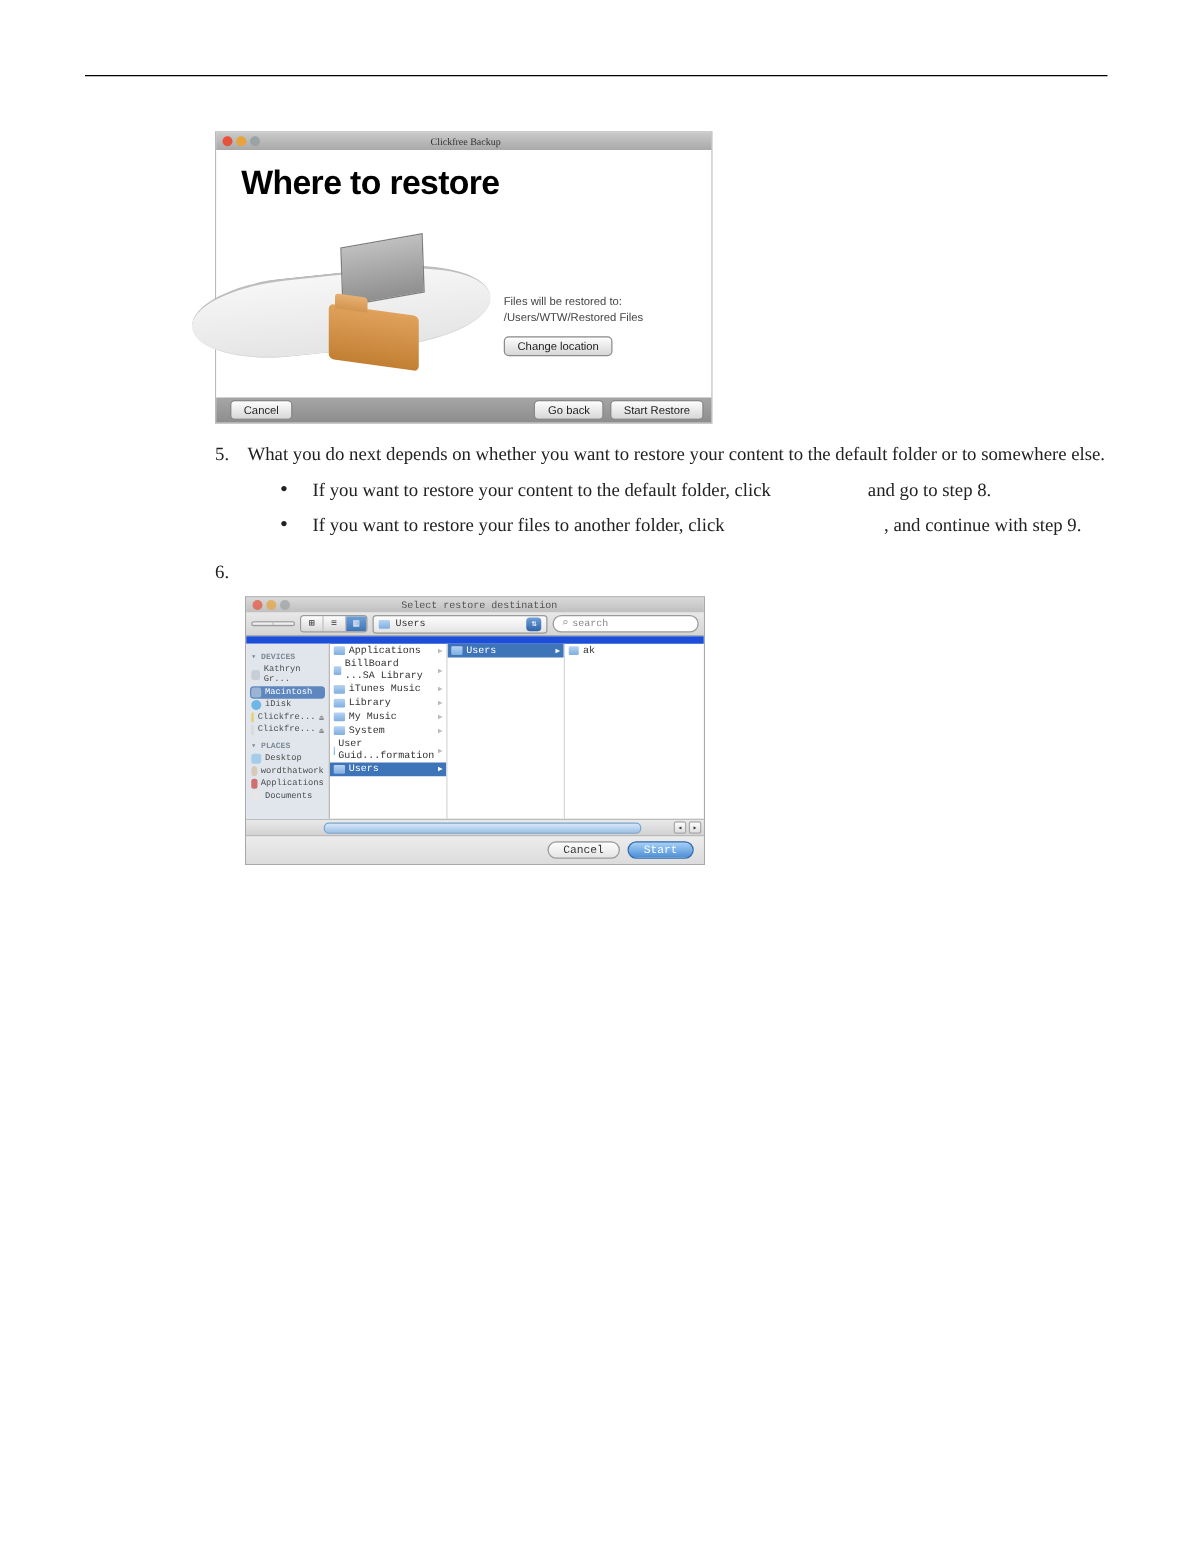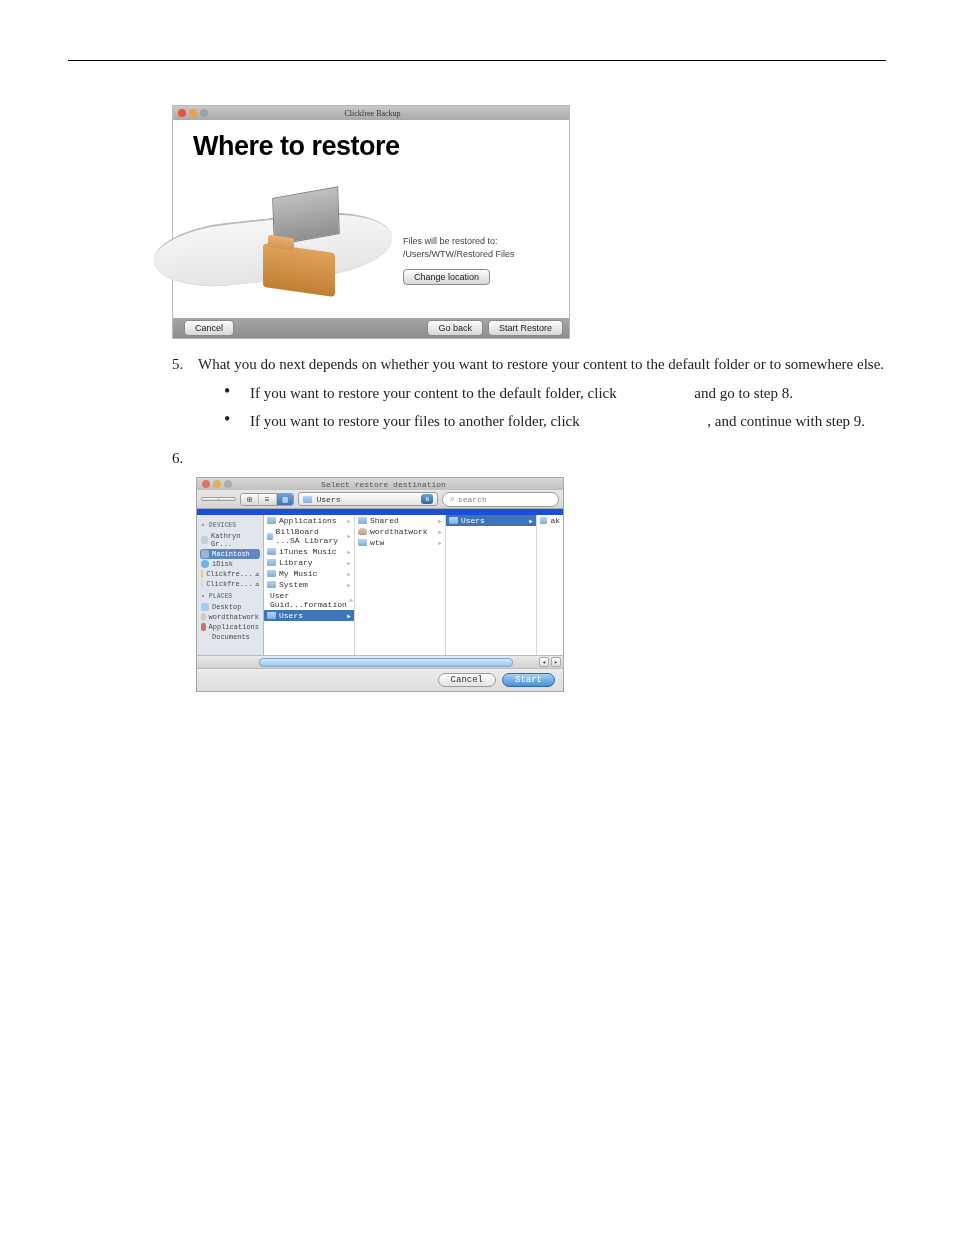--- a/index.html
+++ b/index.html
@@ -266,37 +266,20 @@
             <span>User Guid...formation</span>
             <span class="ar">▶</span>
           </div>
         <div class="row sel">
             <span class="ic"></span>
             <span>Users</span>
             <span class="ar">▶</span>
           </div>
       </div>
 
-      <div class="col">
-        <div class="row">
-            <span class="ic"></span>
-            <span>Shared</span>
-            <span class="ar">▶</span>
-          </div>
-        <div class="row home">
-            <span class="ic"></span>
-            <span>wordthatwork</span>
-            <span class="ar">▶</span>
-          </div>
-        <div class="row">
-            <span class="ic"></span>
-            <span>wtw</span>
-            <span class="ar">▶</span>
-          </div>
-      </div>
 
       <div class="col">
         <div class="row sel">
             <span class="ic"></span>
             <span>Users</span>
             <span class="ar">▶</span>
           </div>
       </div>
 
       <div class="col last" style="width:27px">

